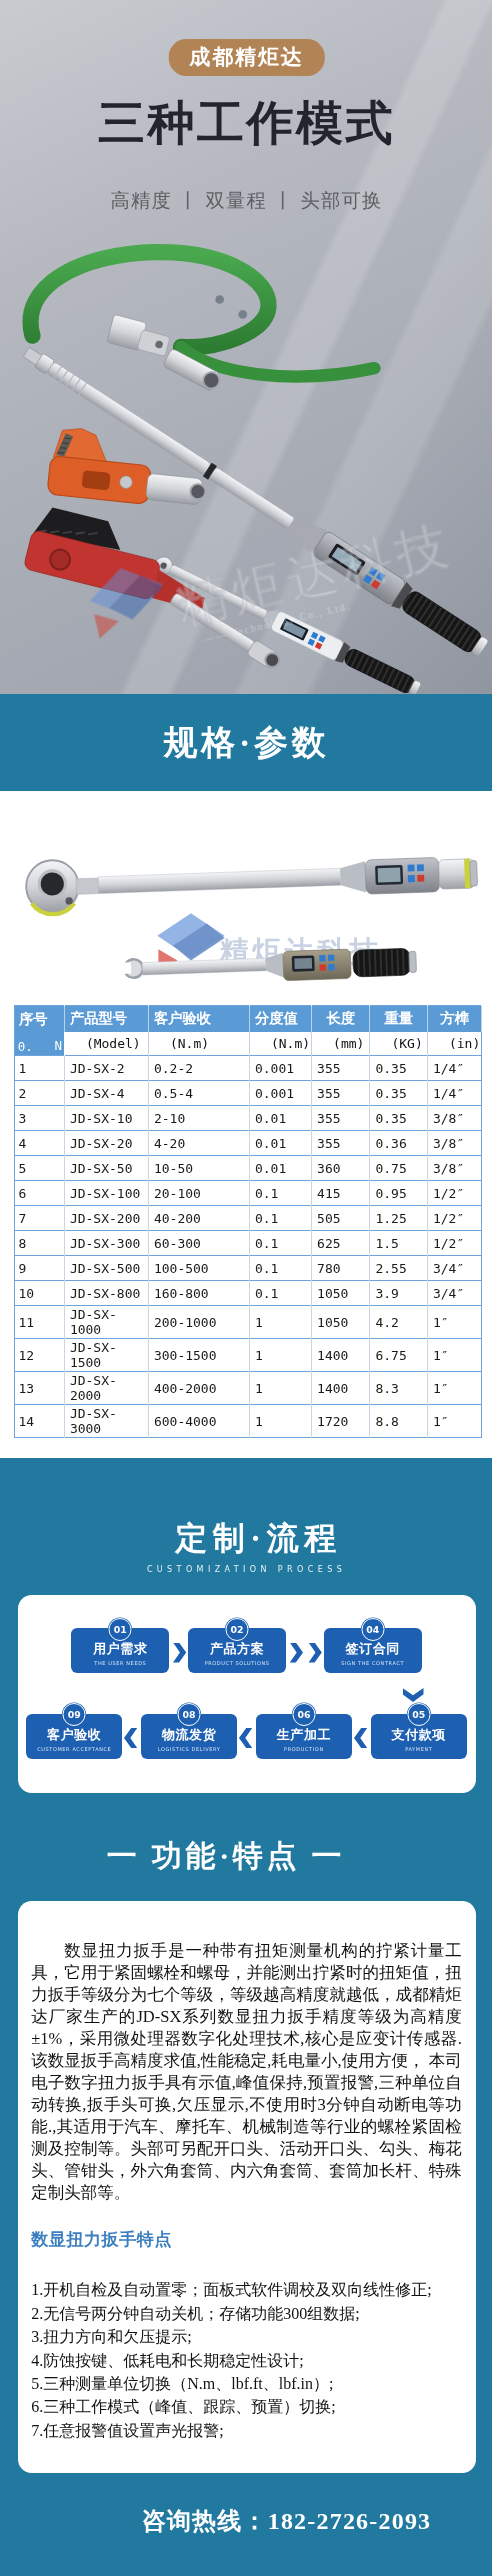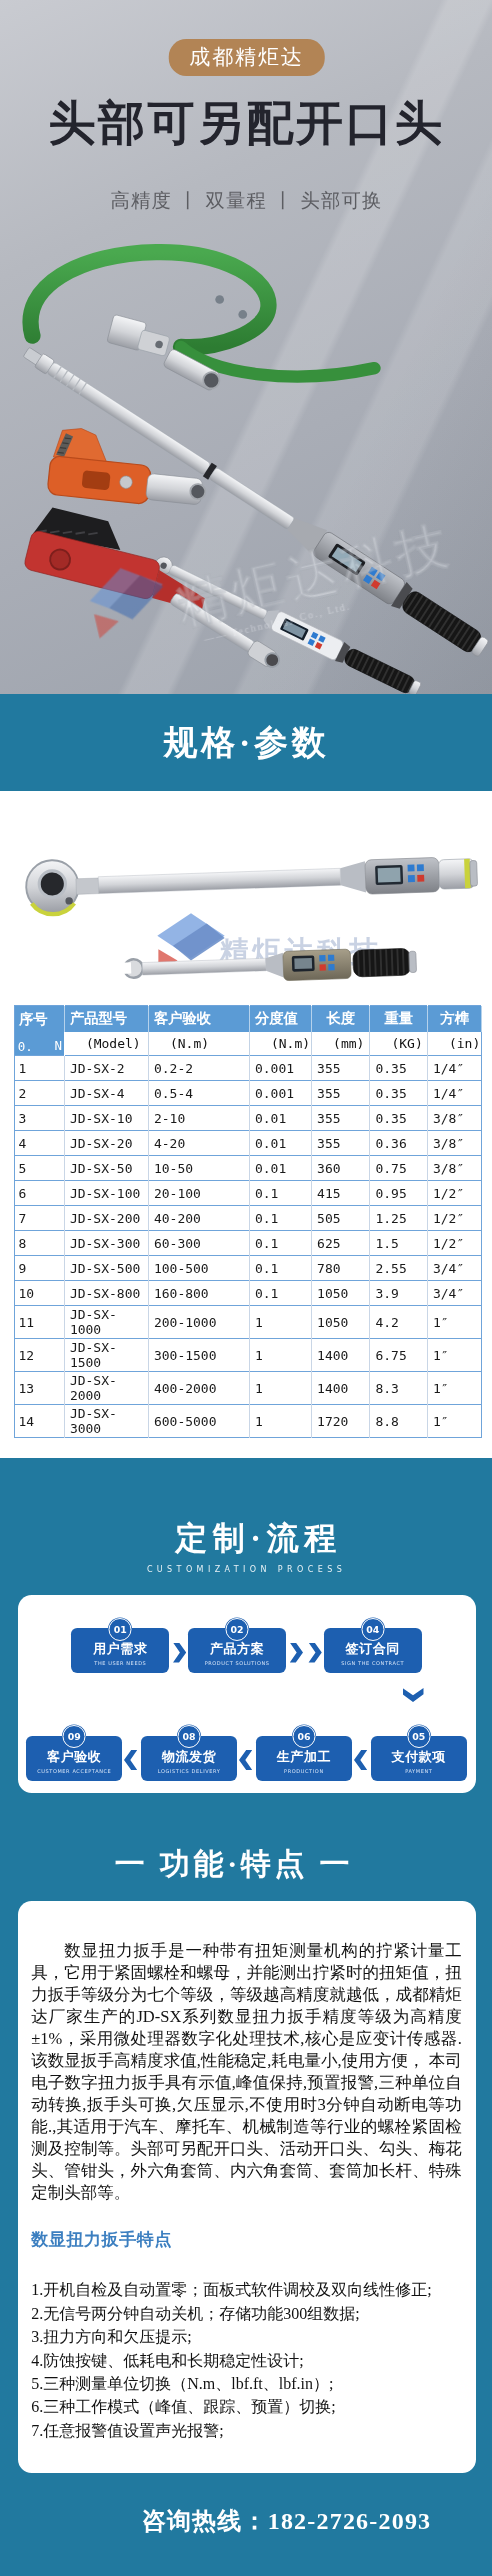--- a/index.html
+++ b/index.html
@@ -10,21 +10,21 @@
   .hero{position:absolute;left:0;top:0;width:493px;height:694px;
         background:linear-gradient(155deg,#c9cbd1 0%,#b6b9c0 30%,#a9adb6 62%,#9aa0aa 100%);}
   .hero::after{content:"";position:absolute;inset:0;pointer-events:none;
         background:
           linear-gradient(115deg,transparent 54%,rgba(255,255,255,.16) 55%,rgba(255,255,255,.16) 60%,transparent 61%),
           linear-gradient(115deg,transparent 68%,rgba(255,255,255,.13) 69%,rgba(255,255,255,.13) 77%,transparent 78%),
           linear-gradient(295deg,rgba(60,62,70,.10) 0%,transparent 30%);}
   .badge-pill{position:absolute;left:50%;top:39px;transform:translateX(-50%);
         background:#b28455;color:#fff;border-radius:17.5px;padding:4.4px 21px;
         font-family:"Liberation Sans","DejaVu Sans",sans-serif;
-        font-weight:normal;font-size:21px;letter-spacing:1.9px;white-space:nowrap;z-index:3;}
+        font-weight:bold;font-size:21px;letter-spacing:1.9px;white-space:nowrap;z-index:3;}
   .hero-title{position:absolute;left:0;top:92px;width:493px;text-align:center;margin:0;
         font-size:47px;font-weight:bold;color:#23242d;letter-spacing:2.5px;z-index:3;}
   .hero-subtitle{position:absolute;left:0;top:187px;width:493px;text-align:center;
         font-family:"Liberation Sans","DejaVu Sans",sans-serif;
         font-size:19.3px;color:#5c5d62;letter-spacing:1.2px;z-index:3;}
   .collage{position:absolute;left:0;top:242px;width:493px;height:452px;z-index:2;}
 
   
   .band-spec{position:absolute;left:0;top:694px;width:493px;height:97px;background:#21799f;}
   .band-spec h2{margin:0;line-height:97px;text-align:center;color:#fff;
@@ -61,57 +61,57 @@
   .flow-title{position:absolute;left:0;top:59px;width:493px;text-align:center;margin:0;
         color:#fff;font-size:32px;font-weight:bold;letter-spacing:5.6px;padding-left:12px;}
   .flow-sub{position:absolute;left:0;top:107px;width:493px;text-align:center;
         color:#e9f2f6;font-family:"DejaVu Sans","Liberation Sans",sans-serif;
         font-size:8px;letter-spacing:4.4px;}
   .flow-card{position:absolute;left:17.5px;top:137px;width:458px;height:198px;
         background:#fff;border-radius:13.7px;}
   .flow-row{position:absolute;left:8.7px;right:8.7px;display:flex;justify-content:center;
         align-items:flex-start;}
   .flow-row.r1{top:22.5px;}
-  .flow-row.r2{top:130px;}
+  .flow-row.r2{top:108px;}
   .flow-step{position:relative;width:98px;padding-top:10.6px;}
   .flow-box{height:45px;background:#1d5fb0;border-radius:6.2px;display:flex;
         flex-direction:column;align-items:center;justify-content:center;gap:1.9px;}
   .flow-cn{color:#fff;font-family:"DejaVu Sans","Liberation Sans",sans-serif;
         font-weight:bold;font-size:13px;letter-spacing:0.6px;margin-top:5px;}
   .flow-en{color:#d7e5f8;font-family:"DejaVu Sans","Liberation Sans",sans-serif;
         font-size:5px;letter-spacing:0.6px;white-space:nowrap;}
   .flow-num{position:absolute;top:0;left:50%;transform:translateX(-50%);
         width:21px;height:21px;border-radius:50%;background:#1d5fb0;border:1.9px solid #fff;
         box-shadow:0 0 0 0.6px #1d5fb0;color:#fff;display:flex;align-items:center;justify-content:center;
         font-family:"DejaVu Sans","Liberation Sans",sans-serif;font-weight:bold;font-size:9.4px;}
   .chev{width:15px;height:20px;background:#1d5fb0;margin:25px 1.9px 0 1.9px;flex:0 0 auto;
         clip-path:polygon(12% 0,52% 0,100% 50%,52% 100%,12% 100%,58% 50%);}
   .chev.left{transform:scaleX(-1);}
   .chev-down{position:absolute;top:91px;left:385px;width:21px;height:16px;background:#1d5fb0;
         clip-path:polygon(0 12%,0 52%,50% 100%,100% 52%,100% 12%,50% 58%);}
 
-  .feat-title{position:absolute;left:0;top:374px;width:444px;text-align:center;margin:12px;
+  .feat-title{position:absolute;left:0;top:374px;width:444px;text-align:center;margin:4px;
         color:#fff;font-size:30px;font-weight:bold;letter-spacing:3.7px;}
   .feat-card{position:absolute;left:17.5px;top:443px;width:458px;height:572px;
         background:#fff;border-radius:13.7px;box-sizing:border-box;padding:39px 13.7px 0 13.7px;}
   .feat-intro{margin:0;font-size:16.5px;line-height:22px;color:#121212;text-indent:2em;
         text-align:justify;}
   .feat-heading{margin:24px 0 0 0;font-size:17px;font-weight:600;color:#3c7fc0;letter-spacing:0.6px;}
   .feat-list{margin:27.4px 0 0 0;padding:0;list-style:none;font-size:16px;line-height:23.4px;color:#121212;}
   .hotline{position:absolute;left:0;top:1047px;width:493px;text-align:center;
         color:#fff;font-size:24px;font-weight:bold;letter-spacing:1.2px;margin-left:40px;}
 </style>
 </head>
 <body>
 
 <div class="page">
 
   <section class="hero">
     <div class="badge-pill">成都精炬达</div>
-    <h1 class="hero-title">头部可另配开口头</h1>
+    <h1 class="hero-title">三种工作模式</h1>
     <div class="hero-subtitle">高精度 丨 双量程 丨 头部可换</div>
 
     <svg class="collage" viewBox="0 0 790 724">
       <defs>
         <linearGradient id="silver" x1="0" y1="0" x2="0" y2="1">
           <stop offset="0" stop-color="#f4f5f7"></stop>
             <stop offset=".5" stop-color="#d2d4d8"></stop>
             <stop offset="1" stop-color="#9b9ea5"></stop>
         </linearGradient>
         <linearGradient id="moduleG" x1="0" y1="0" x2="0" y2="1">
@@ -447,21 +447,21 @@
           <td>400-2000</td>
           <td>1</td>
           <td>1400</td>
           <td>8.3</td>
           <td>1″</td>
         </tr>
 
         <tr>
           <td>14</td>
           <td>JD-SX-3000</td>
-          <td>600-5000</td>
+          <td>600-4000</td>
           <td>1</td>
           <td>1720</td>
           <td>8.8</td>
           <td>1″</td>
         </tr>
       </tbody>
   </table>
 
   <section class="band-flow">
     <h2 class="flow-title">定制·流程</h2>

